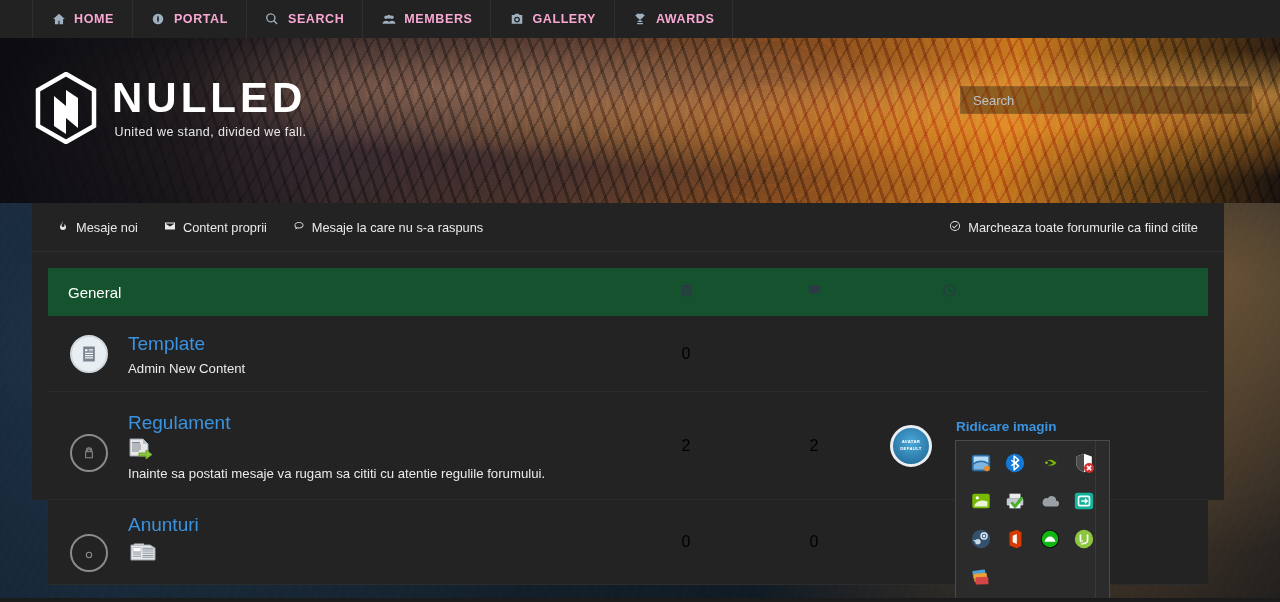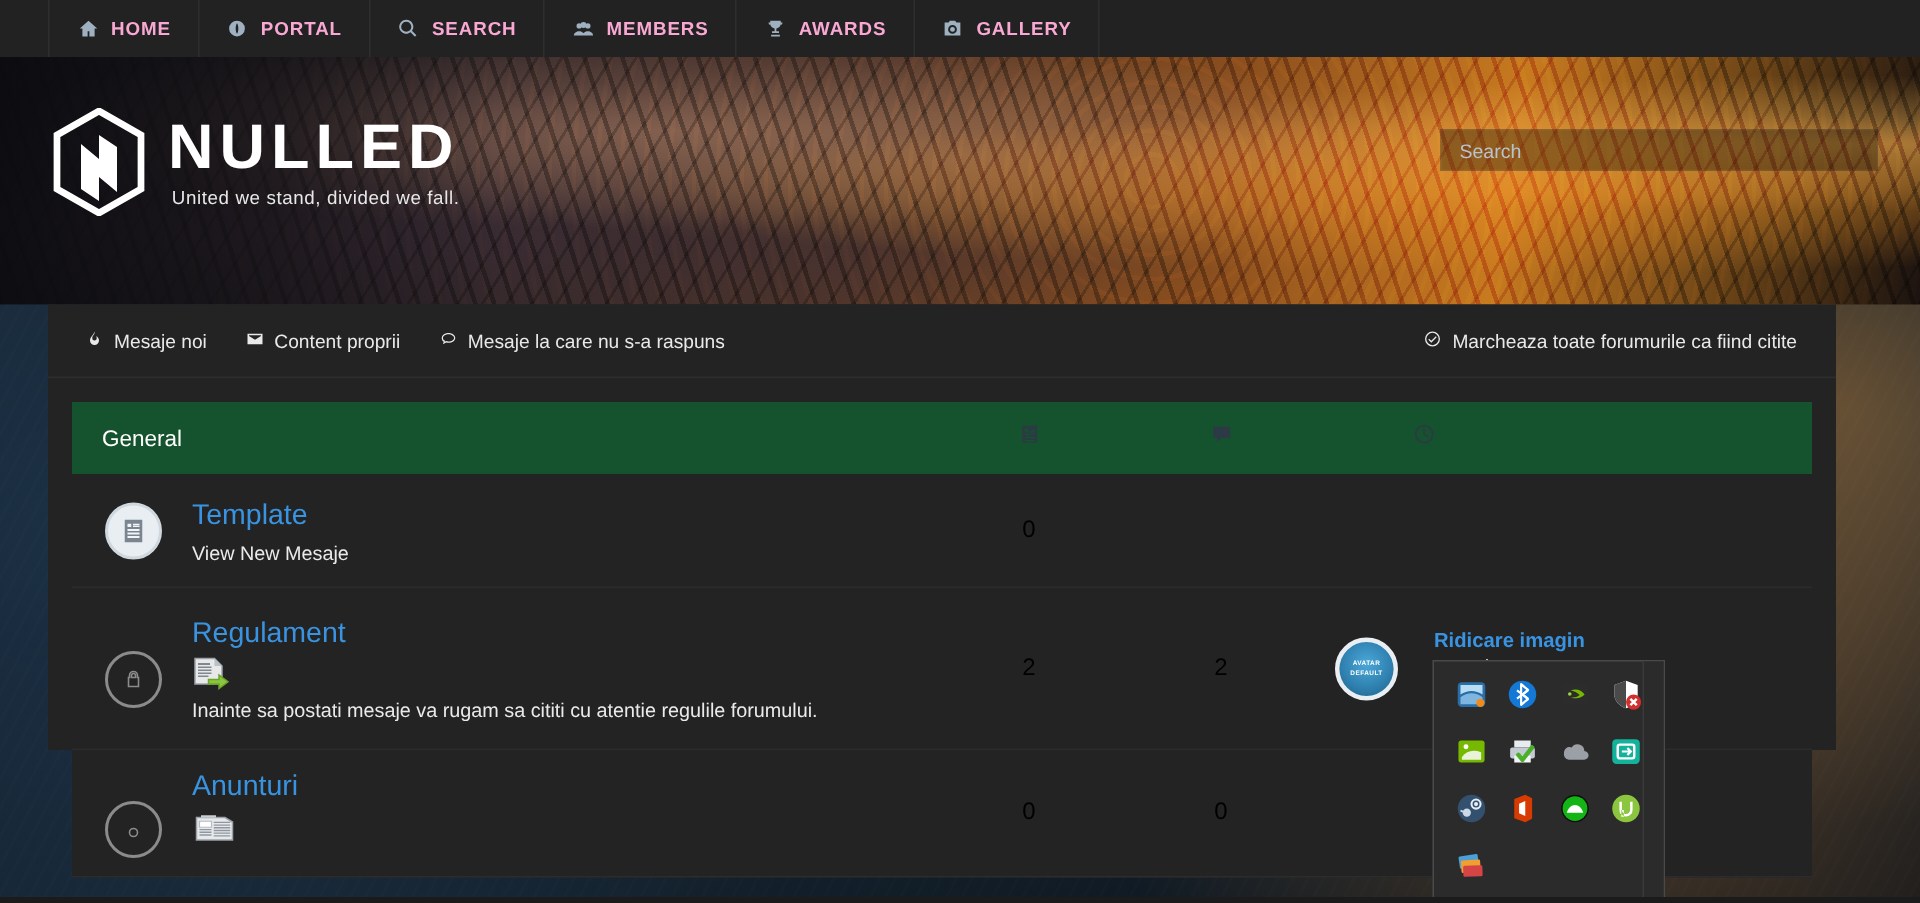--- a/index.html
+++ b/index.html
@@ -240,33 +240,33 @@
           <circle cx="12" cy="8" r="3.4"></circle>
           <path d="M1 20c0-3 3-5 6-5s6 2 6 5zm10 0c0-3 3-5 6-5s6 2 6 5z"></path>
         </svg>
     </span>
     <span>MEMBERS</span>
   </div>
 
   <div class="nav-item">
     <span class="nicon">
       <svg viewBox="0 0 24 24">
+          <path d="M9 3h6l1.5 2H21v15H3V5h4.5zM12 8a5 5 0 1 0 0 10 5 5 0 0 0 0-10zm0 2.2a2.8 2.8 0 1 1 0 5.6 2.8 2.8 0 0 1 0-5.6z"></path>
+        </svg>
+    </span>
+    <span>GALLERY</span>
+  </div>
+
+  <div class="nav-item">
+    <span class="nicon">
+      <svg viewBox="0 0 24 24">
           <path d="M6 3h12v3a6 6 0 0 1-5 5.9V15h3v2H8v-2h3v-3.1A6 6 0 0 1 6 6zM4 5h2v3a3 3 0 0 1-2-3zm14 0h2a3 3 0 0 1-2 3zM7 19h10v2H7z"></path>
         </svg>
     </span>
     <span>AWARDS</span>
-  </div>
-
-  <div class="nav-item">
-    <span class="nicon">
-      <svg viewBox="0 0 24 24">
-          <path d="M9 3h6l1.5 2H21v15H3V5h4.5zM12 8a5 5 0 1 0 0 10 5 5 0 0 0 0-10zm0 2.2a2.8 2.8 0 1 1 0 5.6 2.8 2.8 0 0 1 0-5.6z"></path>
-        </svg>
-    </span>
-    <span>GALLERY</span>
   </div>
 
 </nav>
 
 <header class="hero">
   <div class="hero-tex"></div>
   <div class="hero-dark-left"></div>
 
   <div class="logo-wrap">
     <svg class="logo-hex" viewBox="0 0 64 72">
@@ -361,21 +361,21 @@
         <div class="fstatus">
           <div class="badge-circle solid">
             <svg viewBox="0 0 24 24" width="20" height="20">
               <path d="M5 3h14v18H5z" fill="#7b8590"></path>
               <path d="M7.2 6.2h3v2.6h-3zM7.2 10.4h9.6v1.5H7.2zM7.2 13.2h9.6v1.5H7.2zM7.2 16h9.6v1.5H7.2zM11.6 6.2h5.2v1.1h-5.2zM11.6 7.8h5.2v1h-5.2z" fill="#f2f5f7"></path>
             </svg>
           </div>
         </div>
         <div class="fbody">
           <div class="fname">Template</div>
-          <div class="fdesc">View New Mesaje</div>
+          <div class="fdesc">Admin New Content</div>
         </div>
       </div>
       <div class="col-topics">0</div>
       <div class="col-replies"></div>
       <div class="lastpost"></div>
     </div>
 
     <div class="frow" style="min-height:108px;">
       <div class="fmain">
         <div class="fstatus" style="padding-top:24px;">

